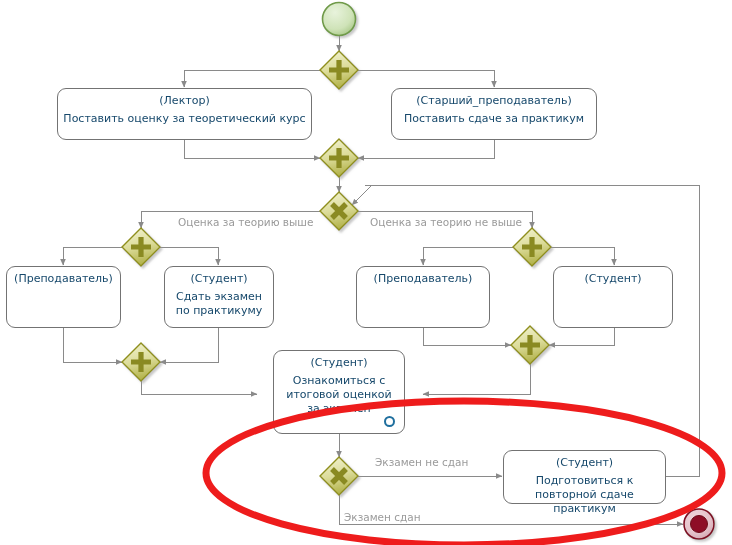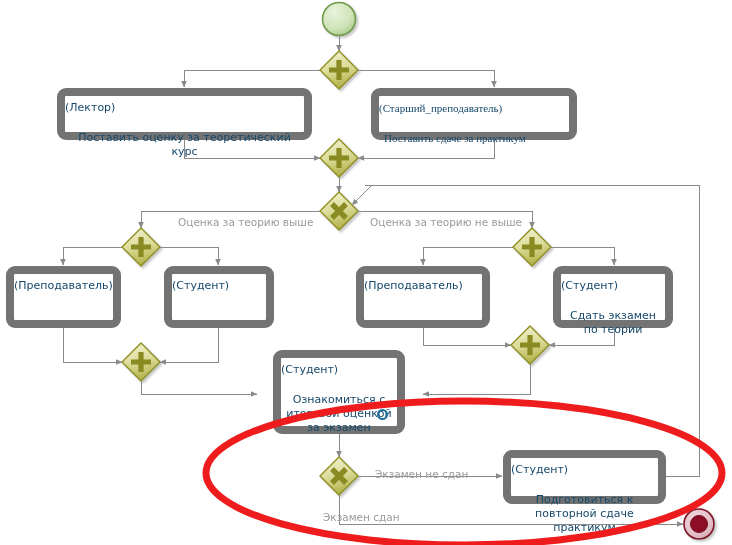--- a/index.html
+++ b/index.html
@@ -4,30 +4,30 @@
 <style>
   html,body{margin:0;padding:0;background:#ffffff;}
   body{width:732px;height:545px;overflow:hidden;
        font-family:"DejaVu Sans","Liberation Sans",sans-serif;}
   #canvas{position:relative;width:732px;height:545px;}
   #wires{position:absolute;left:0;top:0;width:732px;height:545px;}
   #anno{position:absolute;left:0;top:0;width:732px;height:545px;pointer-events:none;}
 
   .task{
     position:absolute;box-sizing:border-box;
-    border:8px solid #737373;border-radius:9px;background:#ffffff;
-    display:flex;flex-direction:column;align-items:flex-start;
+    border:1px solid #737373;border-radius:9px;background:#ffffff;
+    display:flex;flex-direction:column;align-items:center;
     padding-top:5px;
   }
   .task .role{
     color:#16486b;font-size:11px;line-height:14px;white-space:nowrap;
   }
   .task .body{
     color:#16486b;font-size:11px;line-height:14px;text-align:center;
-    margin-top:16px;padding:0 5px;
+    margin-top:4px;padding:0 5px;
   }
   .task .ev{
     position:absolute;right:9px;bottom:6px;width:11px;height:11px;
     border:2px solid #1f6f9e;border-radius:50%;box-sizing:border-box;
   }
 
   .flowlabel{
     position:absolute;color:#9a9a9a;font-size:10.5px;line-height:12px;
     white-space:nowrap;background:transparent;
   }
@@ -154,55 +154,55 @@
         <path d="M332,469 L346,483 M346,469 L332,483" stroke="#8a8a22" stroke-width="5.4"></path>
       </g>
     </g>
   </svg>
 
   <div class="task" style="left:57px;top:88px;width:255px;height:52px;">
     <div class="role">(Лектор)</div>
     <div class="body">Поставить оценку за теоретический курс</div>
   </div>
 
-  <div class="task" style="left:371px;top:88px;width:206px;height:52px;font-family:Liberation Serif, serif;">
+  <div class="task" style="left:391px;top:88px;width:206px;height:52px;">
     <div class="role">(Старший_преподаватель)</div>
     <div class="body">Поставить сдаче за практикум</div>
   </div>
 
   <div class="task" style="left:6px;top:266px;width:115px;height:62px;">
     <div class="role">(Преподаватель)</div>
   </div>
 
   <div class="task" style="left:164px;top:266px;width:110px;height:62px;">
     <div class="role">(Студент)</div>
+    <div class="body">Сдать экзамен по практикуму</div>
   </div>
 
   <div class="task" style="left:356px;top:266px;width:134px;height:62px;">
     <div class="role">(Преподаватель)</div>
   </div>
 
   <div class="task" style="left:553px;top:266px;width:120px;height:62px;">
     <div class="role">(Студент)</div>
-    <div class="body">Сдать экзамен по теории</div>
   </div>
 
   <div class="task" style="left:273px;top:350px;width:132px;height:84px;">
     <div class="role">(Студент)</div>
     <div class="body">Ознакомиться с итоговой оценкой за экзамен</div>
     <div class="ev"></div>
   </div>
 
   <div class="task" style="left:503px;top:450px;width:163px;height:54px;">
     <div class="role">(Студент)</div>
     <div class="body">Подготовиться к повторной сдаче практикум</div>
   </div>
 
   <div class="flowlabel" style="left:178px;top:216px;">Оценка за теорию выше</div>
   <div class="flowlabel" style="left:370px;top:216px;">Оценка за теорию не выше</div>
-  <div class="flowlabel" style="left:375px;top:468px;">Экзамен не сдан</div>
-  <div class="flowlabel" style="left:323px;top:511px;">Экзамен сдан</div>
+  <div class="flowlabel" style="left:375px;top:456px;">Экзамен не сдан</div>
+  <div class="flowlabel" style="left:344px;top:511px;">Экзамен сдан</div>
 
   <svg id="anno" viewBox="0 0 732 545">
     <ellipse cx="464" cy="473" rx="258" ry="72" fill="none" stroke="#ee1c1c" stroke-width="7"></ellipse>
   </svg>
 
 </div>
 
 </body></html>

